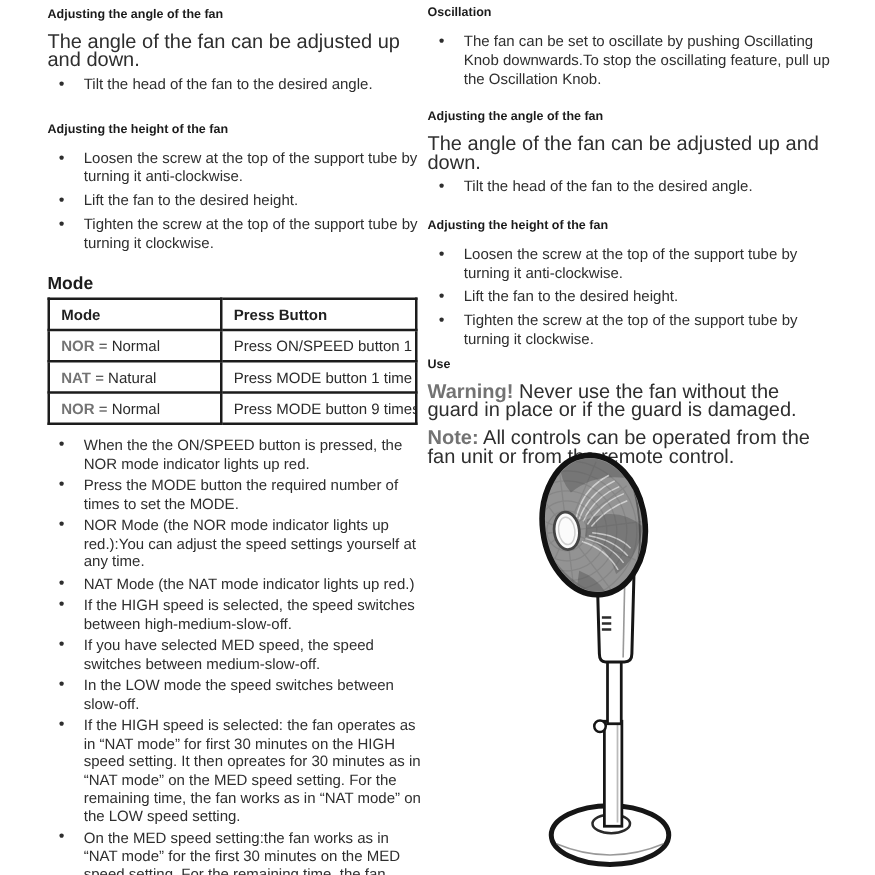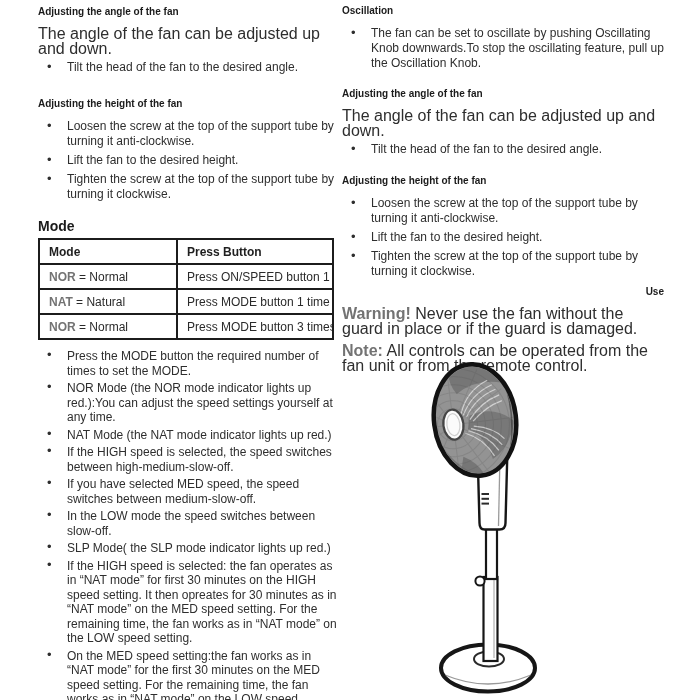--- a/index.html
+++ b/index.html
@@ -33,21 +33,21 @@
   .mt-s1 { margin-top:3px; margin-bottom:5px; }
   .mt-s2 { margin-top:20px; margin-bottom:6px; }
   .mt-mode { margin-top:16px; margin-bottom:3px; }
   .bullets-top { margin-top:4px; }
   .mode-bullets { margin-top:9px; }
 
   
   .mt-osc { margin-top:2px; margin-bottom:6px; }
   .mt-angle { margin-top:14px; margin-bottom:5px; }
   .mt-height { margin-top:15px; margin-bottom:6px; }
-  .mt-use { margin-bottom:5px;text-align:right; }
+  .mt-use { margin-bottom:5px; }
   .para { margin-bottom:7px; }
 
   table.mode-table {
     border-collapse:collapse; margin-top:2px;
     width:296px; table-layout:fixed;
   }
   table.mode-table td, table.mode-table th {
     border:2px solid #1c1c1c; font-size:12px; text-align:left;
     padding:0 0 0 9px; height:23px; font-weight:normal; color:#2a2a2a;
     white-space:nowrap; overflow:hidden;
@@ -85,33 +85,33 @@
     <tr>
       <td class="c1"><b>NOR</b><span> = Normal</span></td>
       <td>Press ON/SPEED button 1 time</td>
     </tr>
     <tr>
       <td class="c1"><b>NAT</b><span> = Natural</span></td>
       <td>Press MODE button 1 time</td>
     </tr>
     <tr>
       <td class="c1"><b>NOR</b><span> = Normal</span></td>
-      <td>Press MODE button 3 times</td>
+      <td>Press MODE button 9 times</td>
     </tr>
   </tbody>
     </table>
 
   <div class="bullets mode-bullets tight">
+    <div class="bullet">When the the ON/SPEED button is pressed, the NOR mode indicator lights up red.</div>
     <div class="bullet">Press the MODE button the required number of times to set the MODE.</div>
     <div class="bullet">NOR Mode (the NOR mode indicator lights up red.):You can adjust the speed settings yourself at any time.</div>
     <div class="bullet">NAT Mode (the NAT mode indicator lights up red.)</div>
     <div class="bullet">If the HIGH speed is selected, the speed switches between high-medium-slow-off.</div>
     <div class="bullet">If you have selected MED speed, the speed switches between medium-slow-off.</div>
     <div class="bullet">In the LOW mode the speed switches between slow-off.</div>
-    <div class="bullet">SLP Mode( the SLP mode indicator lights up red.)</div>
     <div class="bullet">If the HIGH speed is selected: the fan operates as in “NAT mode” for first 30 minutes on the HIGH speed setting. It then opreates for 30 minutes as in “NAT mode” on the MED speed setting. For the remaining time, the fan works as in “NAT mode” on the LOW speed setting.</div>
     <div class="bullet">On the MED speed setting:the fan works as in “NAT mode” for the first 30 minutes on the MED speed setting. For the remaining time, the fan works as in “NAT mode” on the LOW speed setting.</div>
 
   </div>
 </div>
 
 <div class="col col-right">
   <h2 class="sec-title mt-osc">Oscillation</h2>
   <div class="bullets">
     <div class="bullet">The fan can be set to oscillate by pushing Oscillating Knob downwards.To stop the oscillating feature, pull up the Oscillation Knob.</div>

